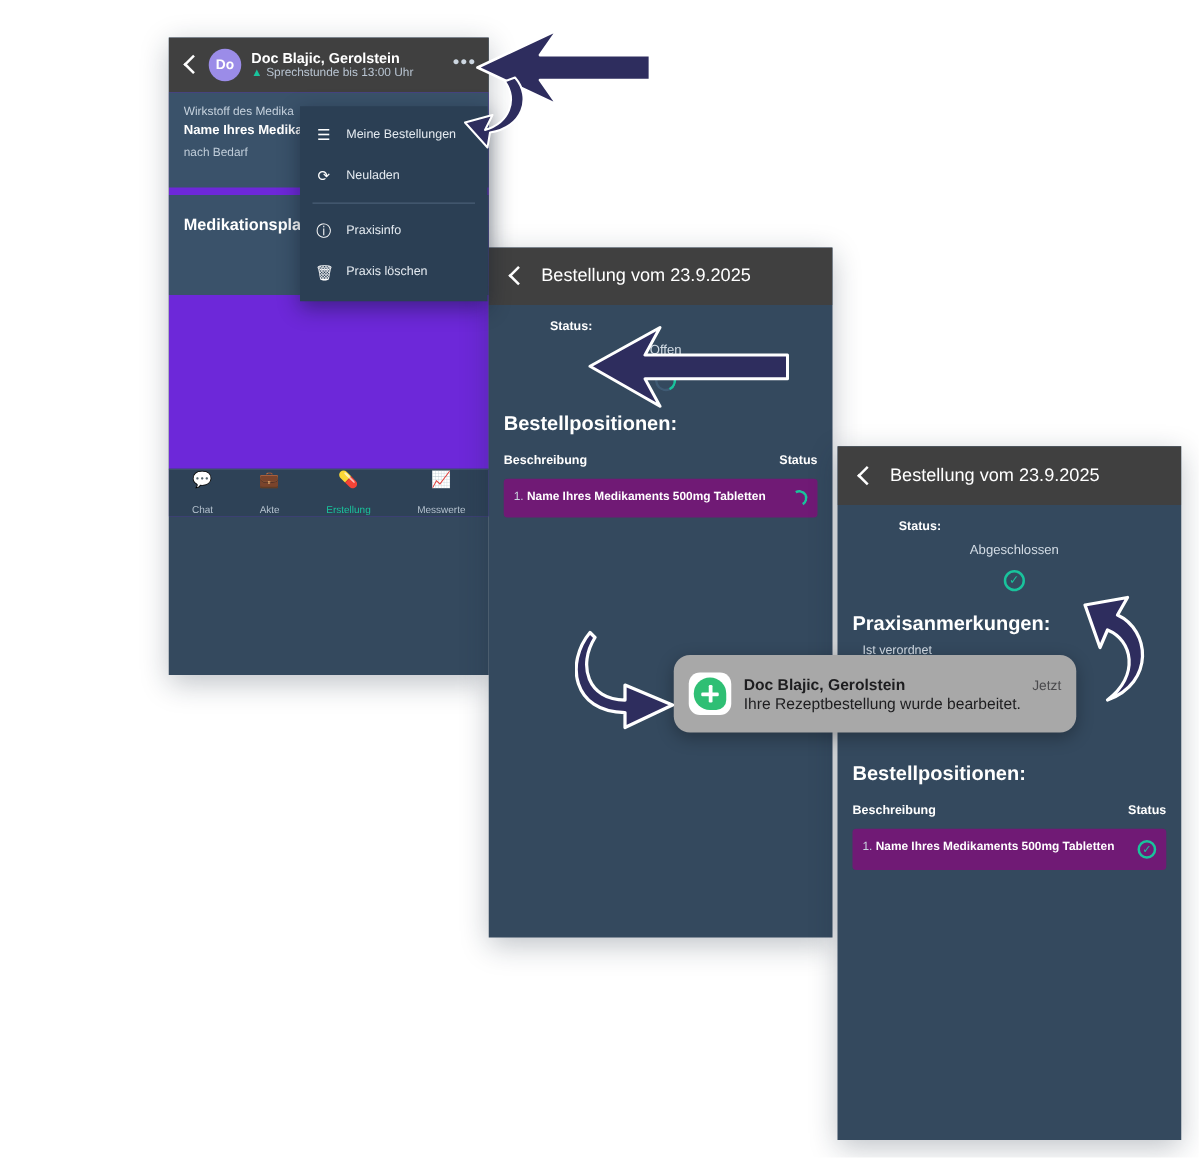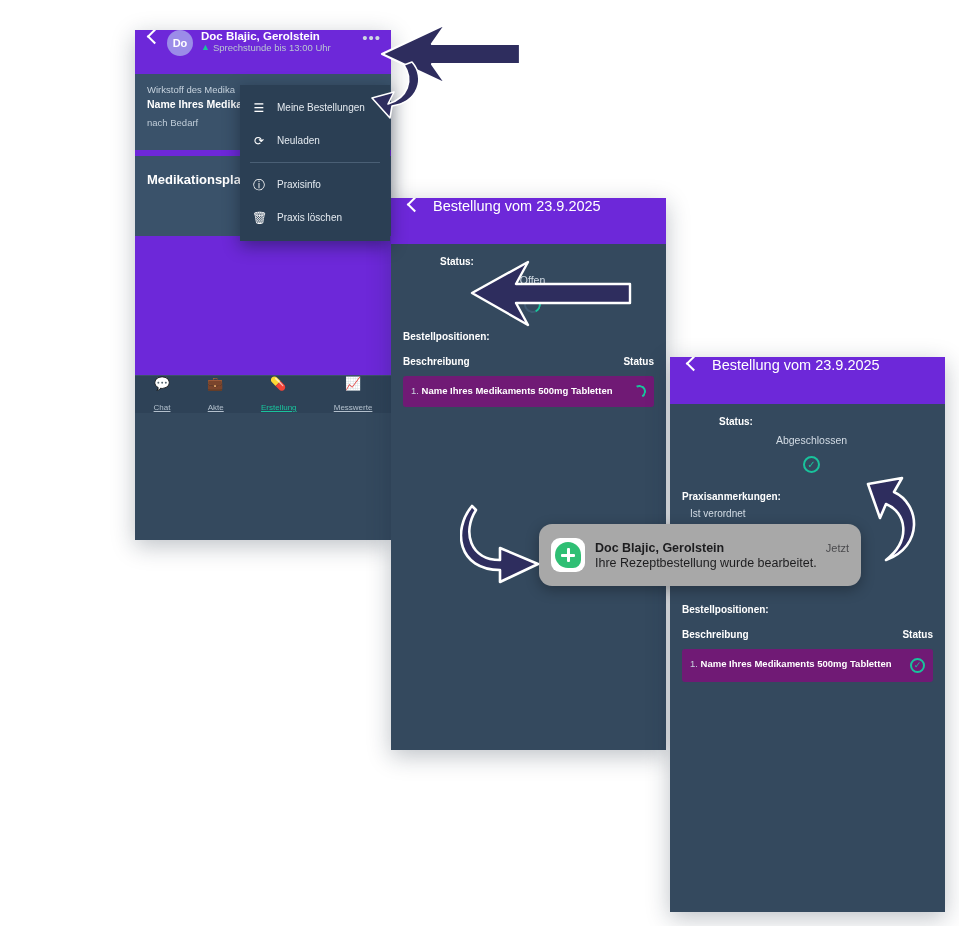--- a/index.html
+++ b/index.html
@@ -12,22 +12,22 @@
   .stage { position: relative; width: 959px; height: 926px; }
 
   
   .phone {
     position: absolute;
     background: #34495e;
     box-shadow: 0 6px 22px rgba(20,35,55,0.28);
     overflow: hidden;
   }
   .phone-header {
-    background: #6d28d9;
-    display: flex; align-items: flex-start;
+    background: #404040;
+    display: flex; align-items: center;
     width: 100%;
   }
   .back-chevron {
     display: inline-block; position: relative;
     width: 14px; height: 14px;
   }
   .back-chevron::before {
     content: ""; position: absolute; left: 4px; top: 1px;
     width: 9px; height: 9px;
     border-left: 2.2px solid #ffffff; border-bottom: 2.2px solid #ffffff;
@@ -73,21 +73,21 @@
   
   .bottom-nav {
     position: absolute; left: 0; bottom: 0; width: 100%; height: 38px;
     background: #2e4257;
     display: flex; align-items: center; justify-content: space-around;
     border-top: 1px solid #3c5168;
   }
   .nav-item { text-align: center; color: #b3c0cd; }
   .nav-item.active { color: #19c39c; }
   .nav-ico { font-size: 13px; line-height: 14px; }
-  .nav-lbl { font-size: 8px; margin-top: 12px; text-decoration: underline; }
+  .nav-lbl { font-size: 8px; margin-top: 12px; }
 
   
   #dropdown {
     position: absolute; left: 240px; top: 85px; width: 150px; height: 156px;
     background: #2b3f54;
     box-shadow: 0 5px 16px rgba(10,20,35,0.45);
     padding: 6px 0;
     z-index: 30;
   }
   .menu-item {
@@ -117,21 +117,21 @@
     border: 2.2px solid transparent;
     border-top-color: #19c39c; border-right-color: #19c39c;
     transform: rotate(15deg);
   }
   .check-circle {
     width: 17px; height: 17px; border-radius: 50%;
     border: 2.2px solid #19c39c;
     display: flex; align-items: center; justify-content: center;
     color: #19c39c; font-size: 10px; line-height: 1;
   }
-  .sec-lbl { color: #ffffff; font-size: 10px; font-weight: bold; margin-top: 18px; }
+  .sec-lbl { color: #ffffff; font-size: 16px; font-weight: bold; margin-top: 18px; }
   .note-val { color: #d3dce5; font-size: 10px; margin-top: 6px; padding-left: 8px; }
   .tbl-head {
     display: flex; justify-content: space-between;
     color: #ffffff; font-size: 10px; font-weight: bold;
     margin-top: 14px;
   }
   .tbl-row {
     display: flex; align-items: flex-start; justify-content: space-between;
     background: #701a75; border-radius: 3px;
     margin-top: 9px; padding: 9px 8px; gap: 6px;

